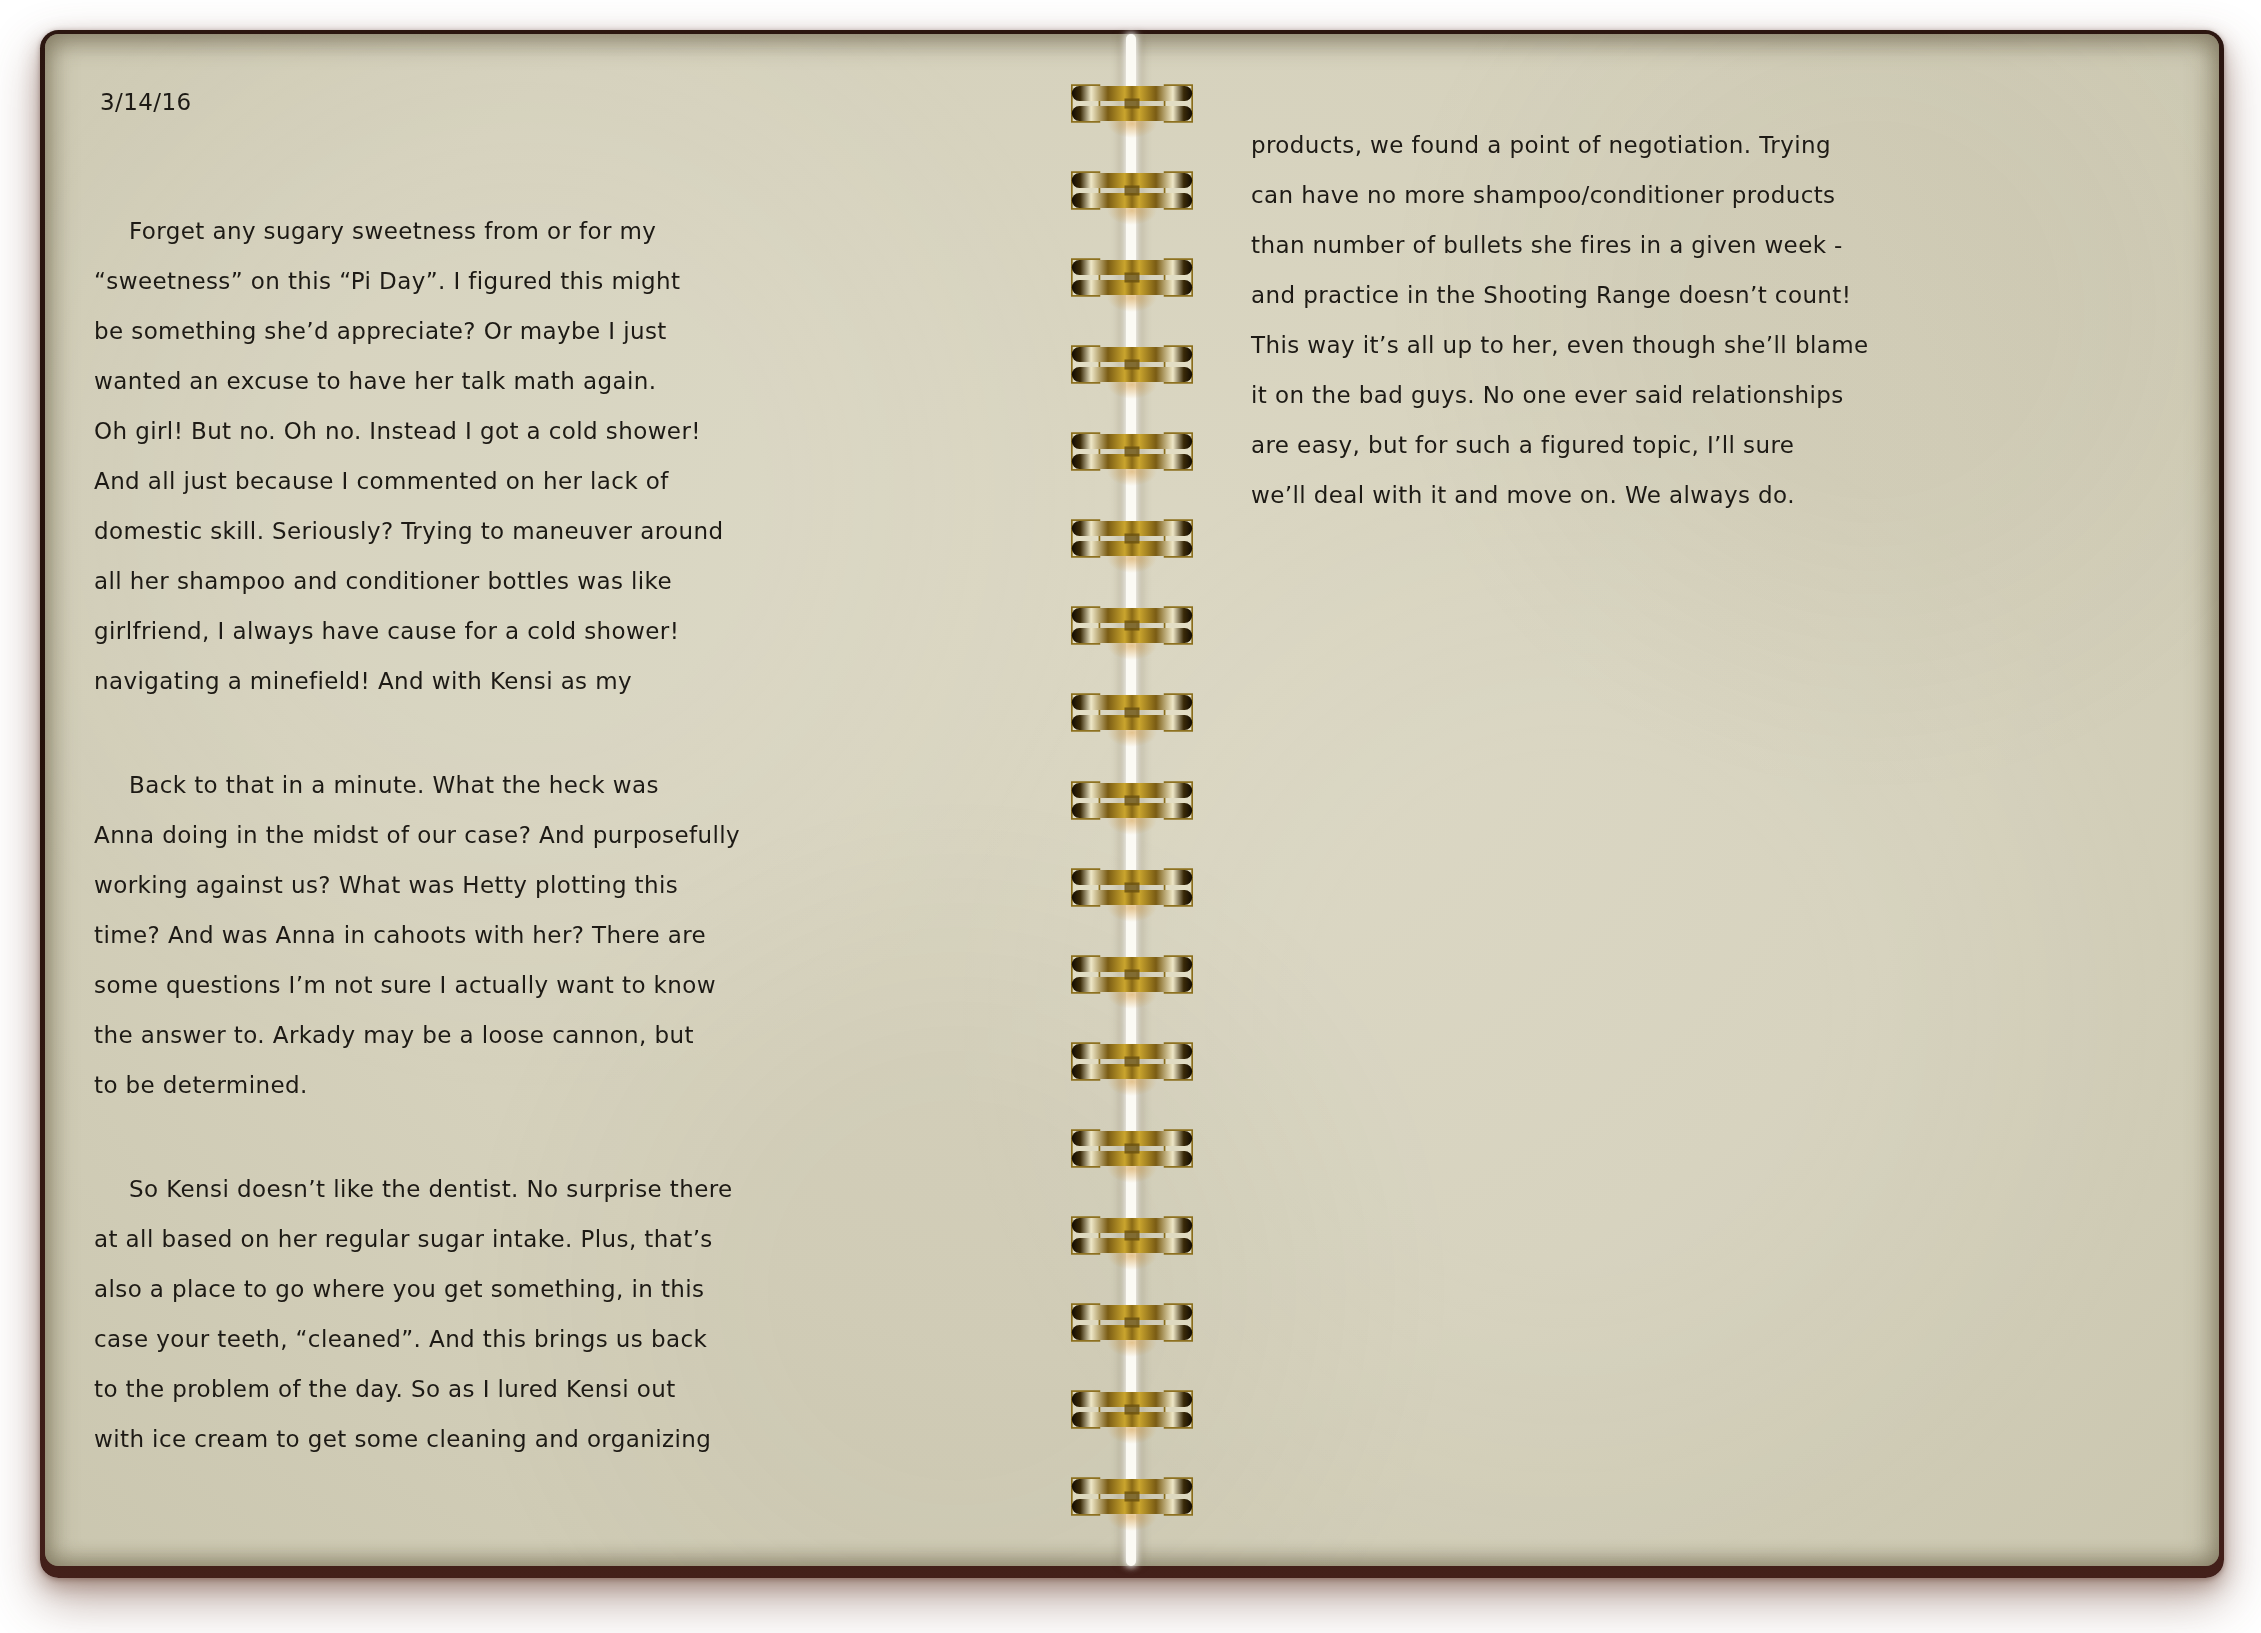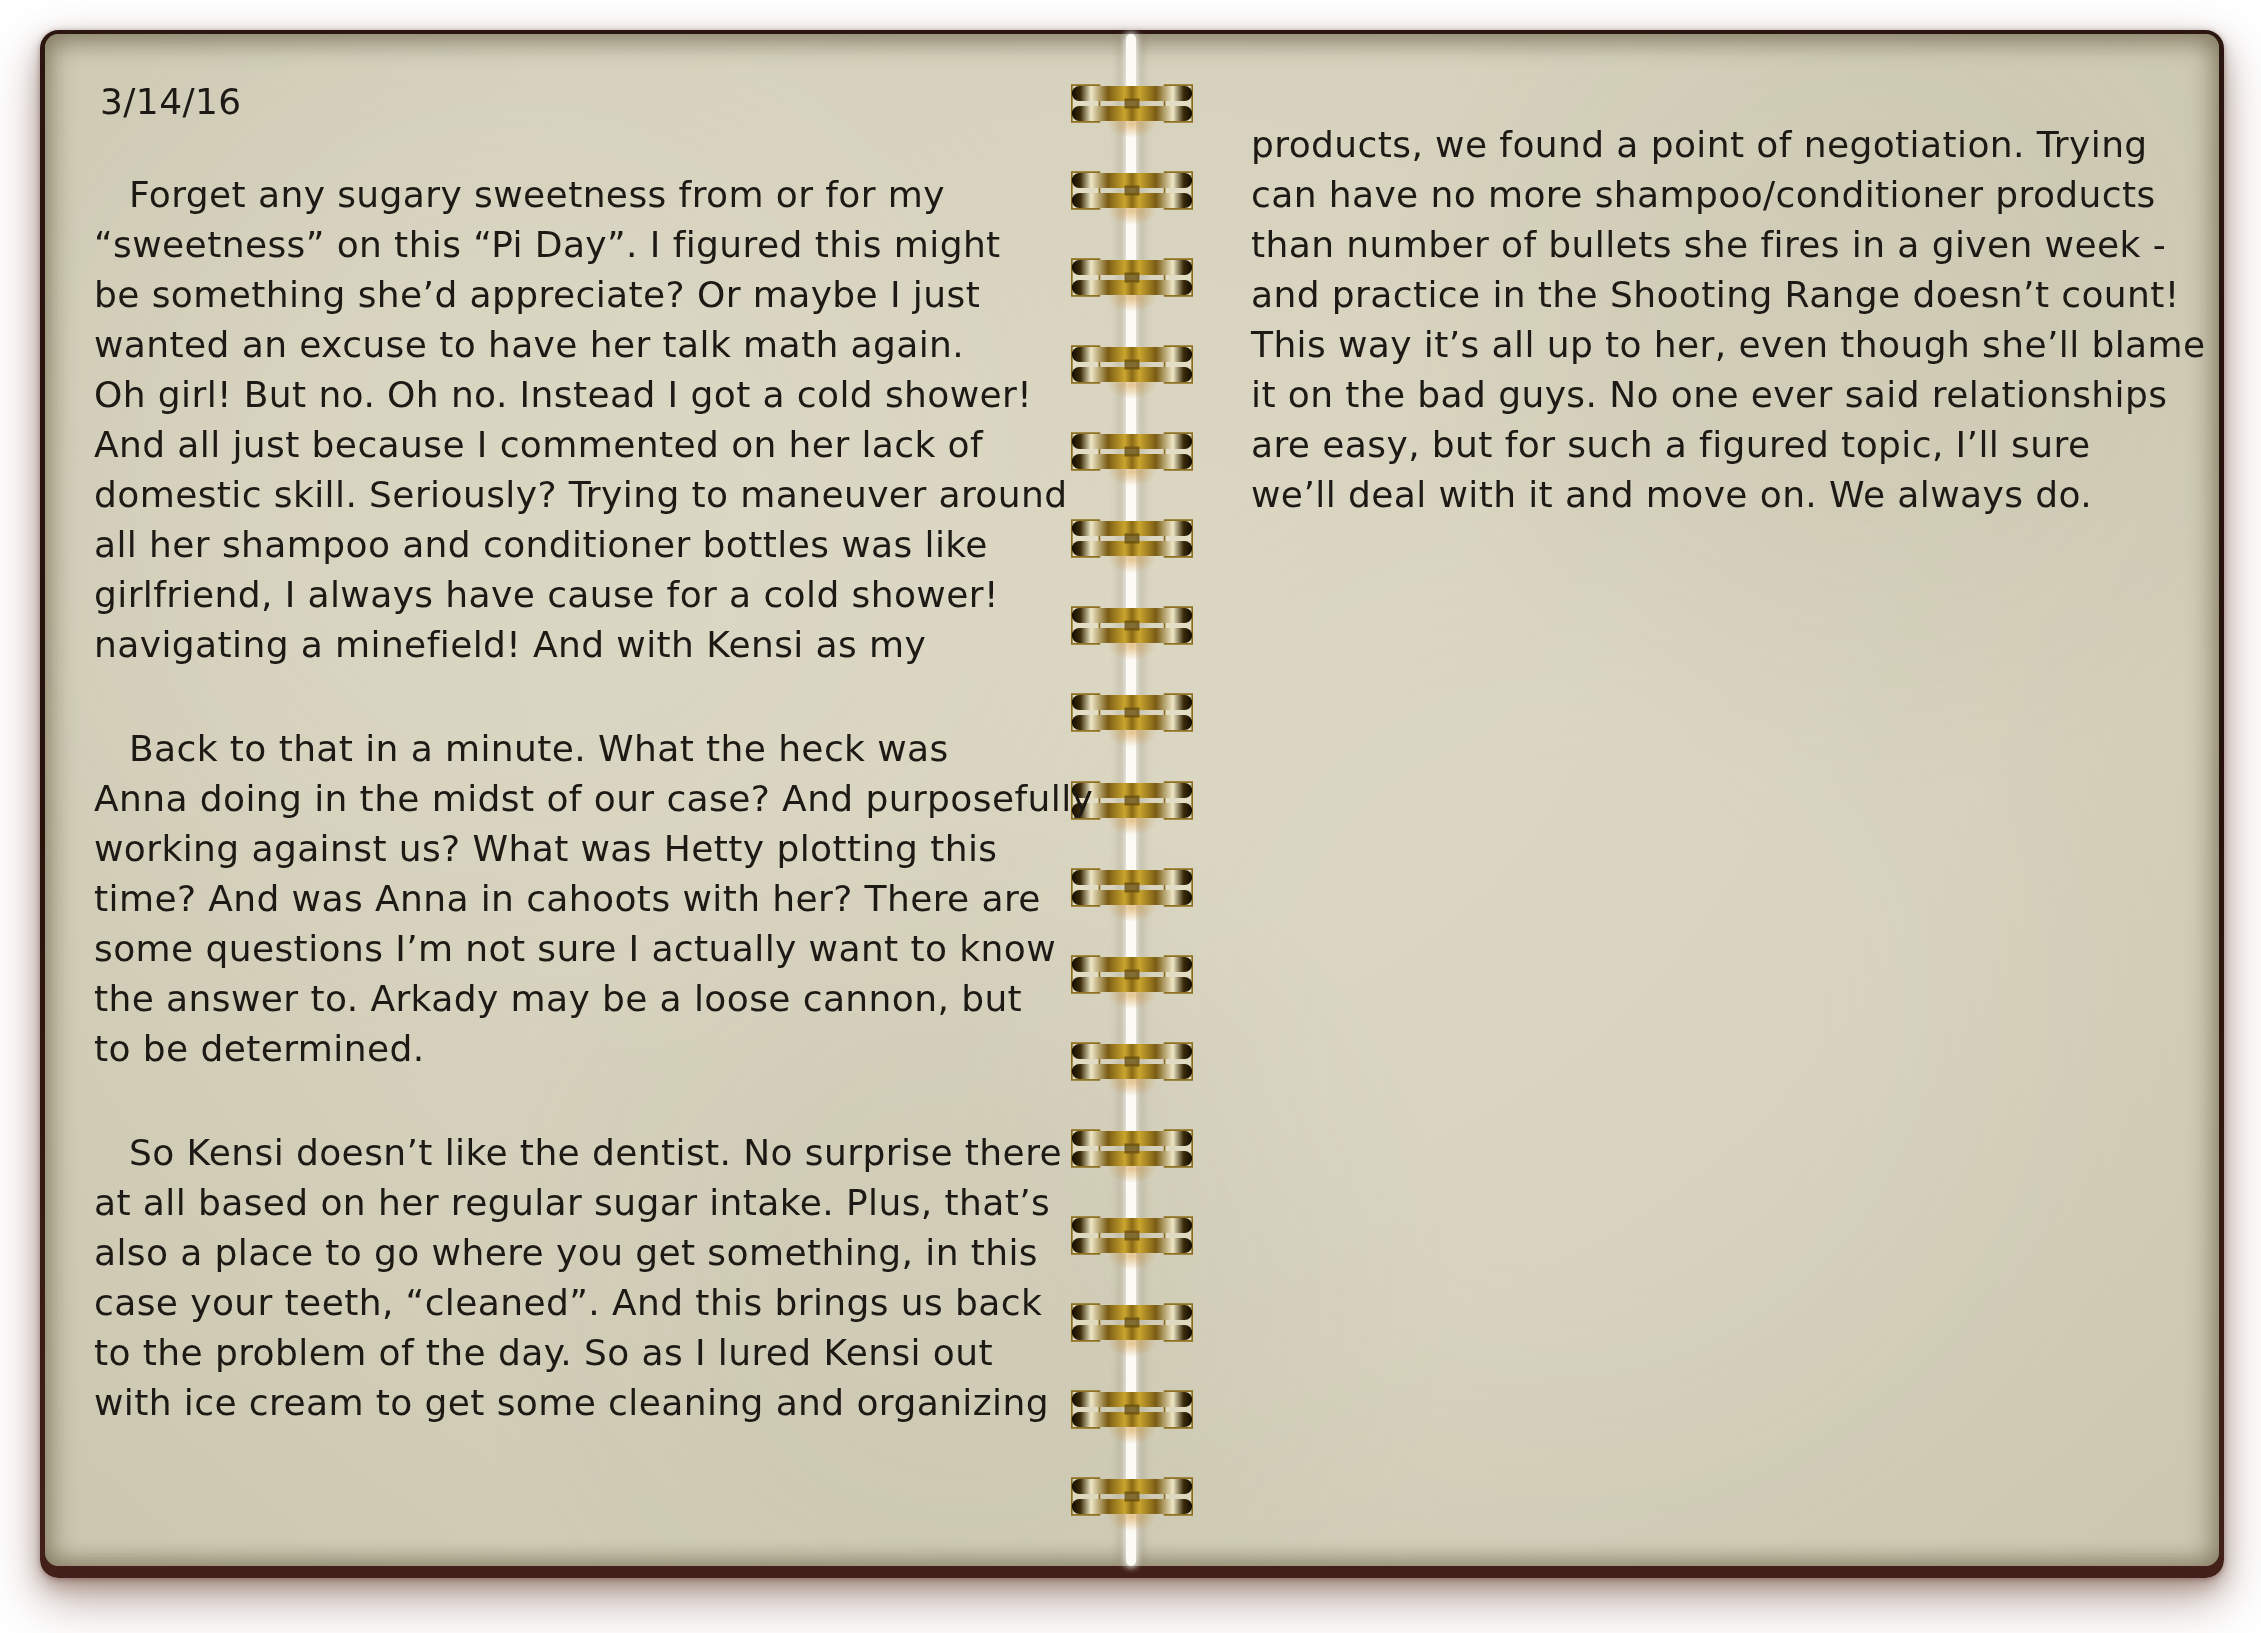--- a/index.html
+++ b/index.html
@@ -43,28 +43,28 @@
   }
   .binding{position:absolute;left:0;top:0;width:100%;height:100%;pointer-events:none;}
   .coil{position:absolute;left:1071px;width:122px;height:39px;}
   .coil::before{
     content:"";position:absolute;left:36px;top:25px;width:50px;height:28.5px;
     background:radial-gradient(closest-side,rgba(200,130,20,.45),rgba(200,130,20,0));
   }
   .coil svg{position:absolute;left:0;top:0;display:block;}
   .page-text{
     position:absolute;color:var(--ink-color,#1d1a15);
-    font-size:36px;line-height:50px;letter-spacing:0.4px;
+    font-size:23px;line-height:50px;letter-spacing:0.4px;
   }
   .entry-date{left:100px;top:77px;}
   .left-body{left:94px;top:170px;width:921px;}
   .right-body{left:1251px;top:120px;width:913px;}
   .para{margin:0 0 54px 0;}
   .para:last-child{margin-bottom:0;}
-  .left-body .para{text-indent:35px;}
+  .left-body .para{text-indent:35px;margin-top:36px;}
   .para .line{white-space:nowrap;text-indent:0;}
   .para .line:first-child{text-indent:inherit;}
 </style>
 </head>
 <body style="--bg-color: #ffffff; --paper-color: #d5d1bc; --ink-color: #1d1a15; --seam-color: #fbfaf4;">
 
 <svg width="0" height="0" style="position:absolute" aria-hidden="true">
   <defs>
     <linearGradient id="wireGrad" x1="0" y1="0" x2="1" y2="0">
       <stop offset="0" stop-color="#120b02"></stop>

